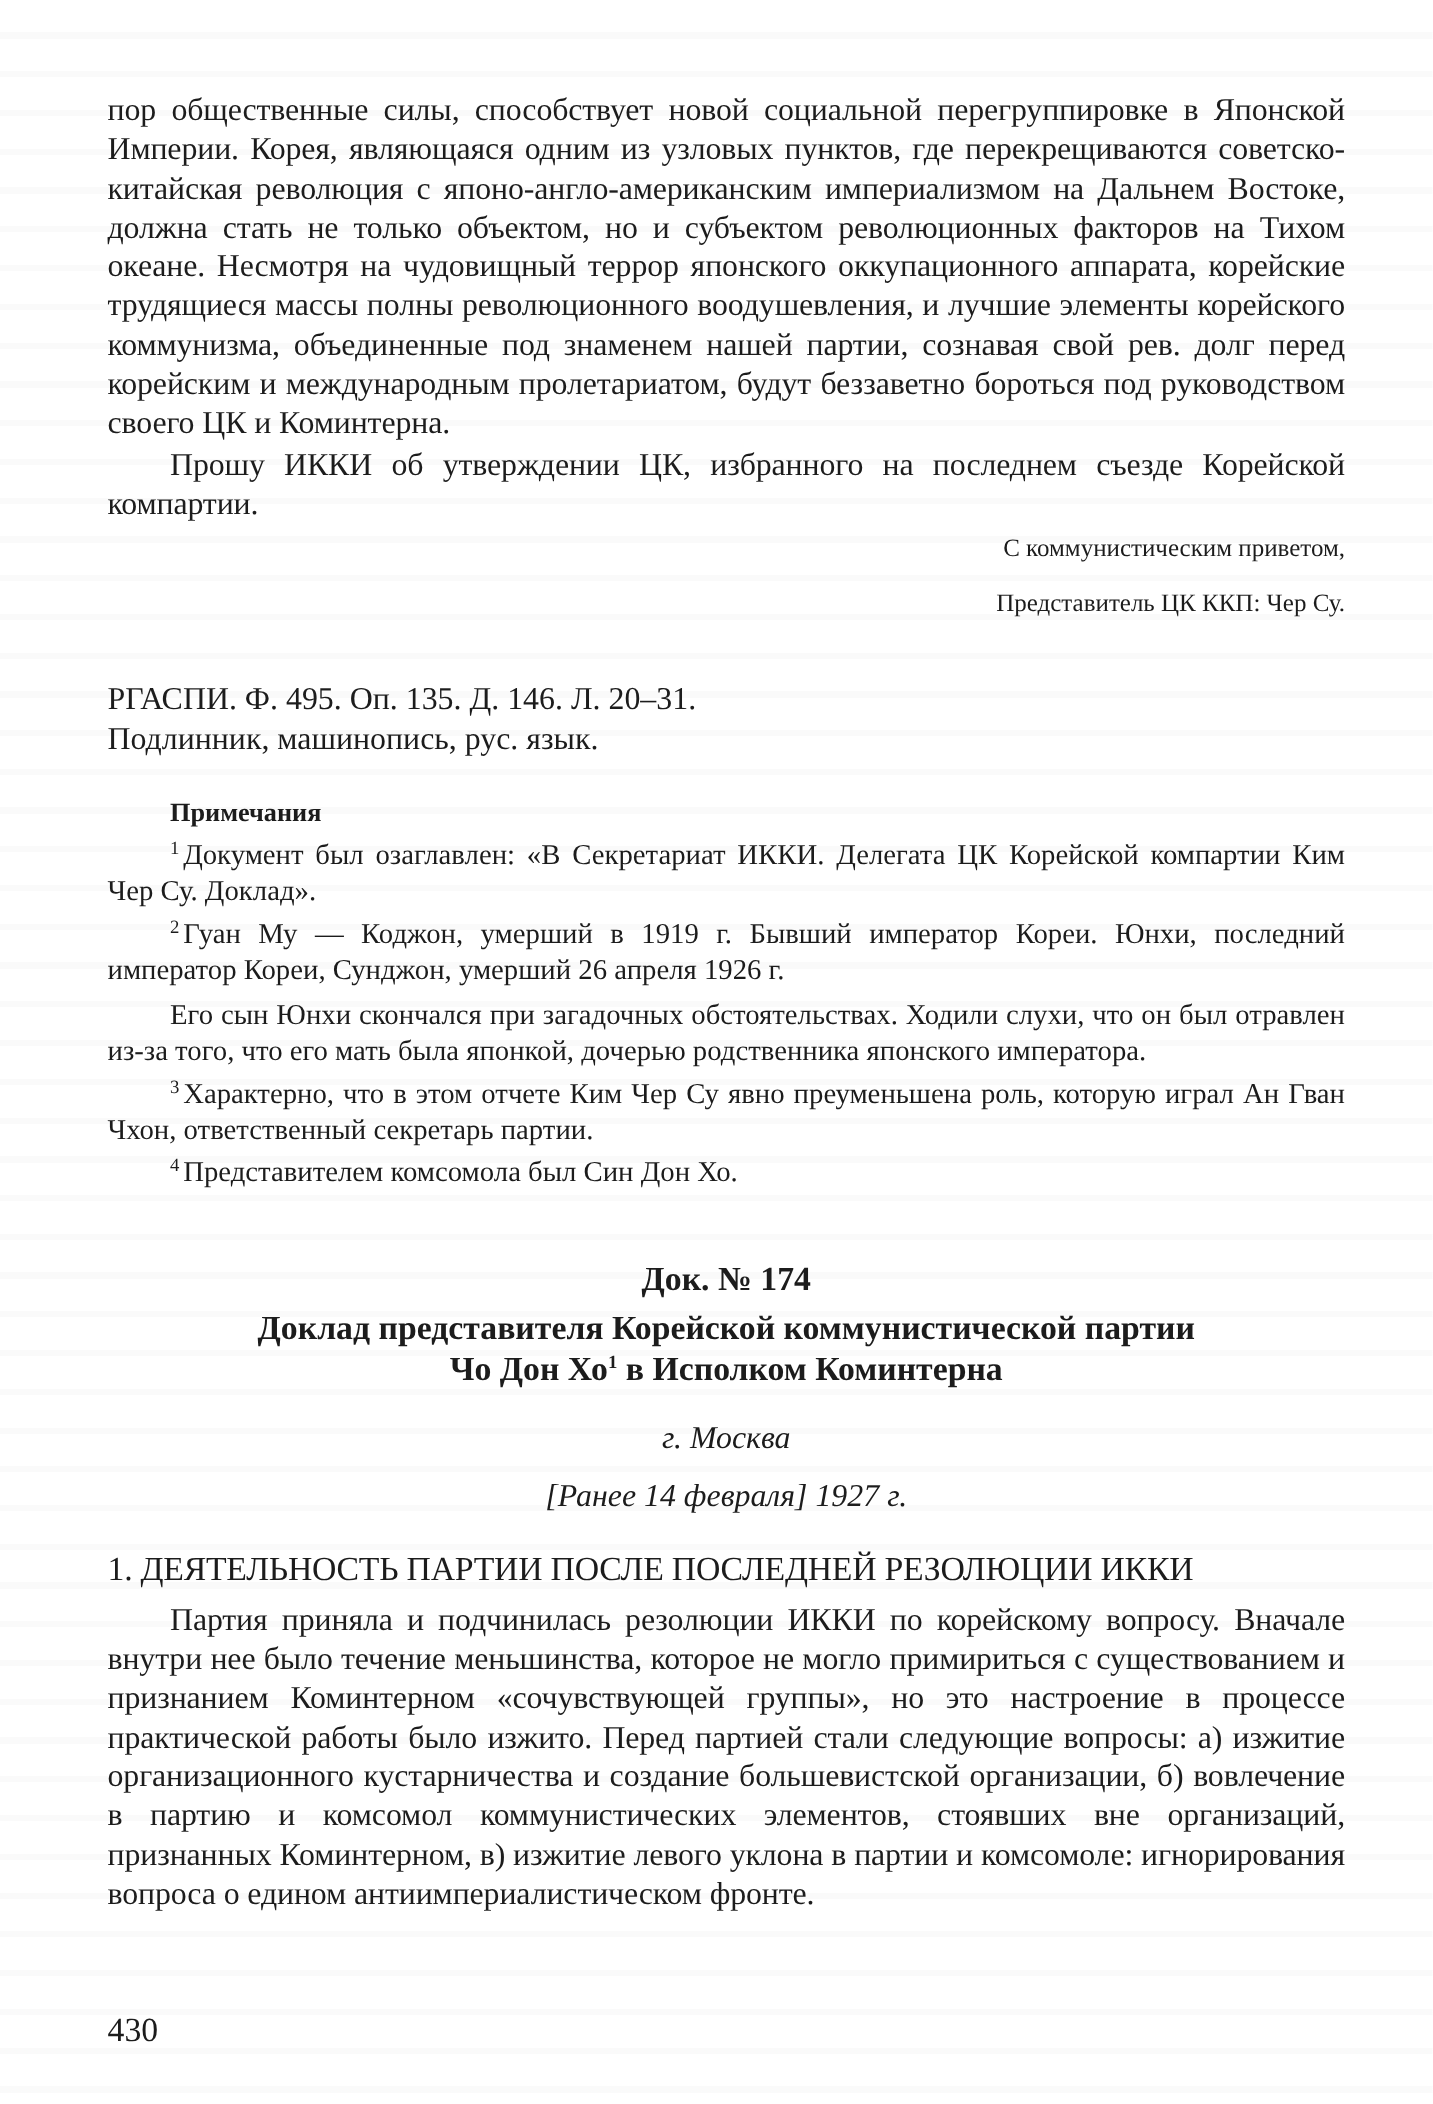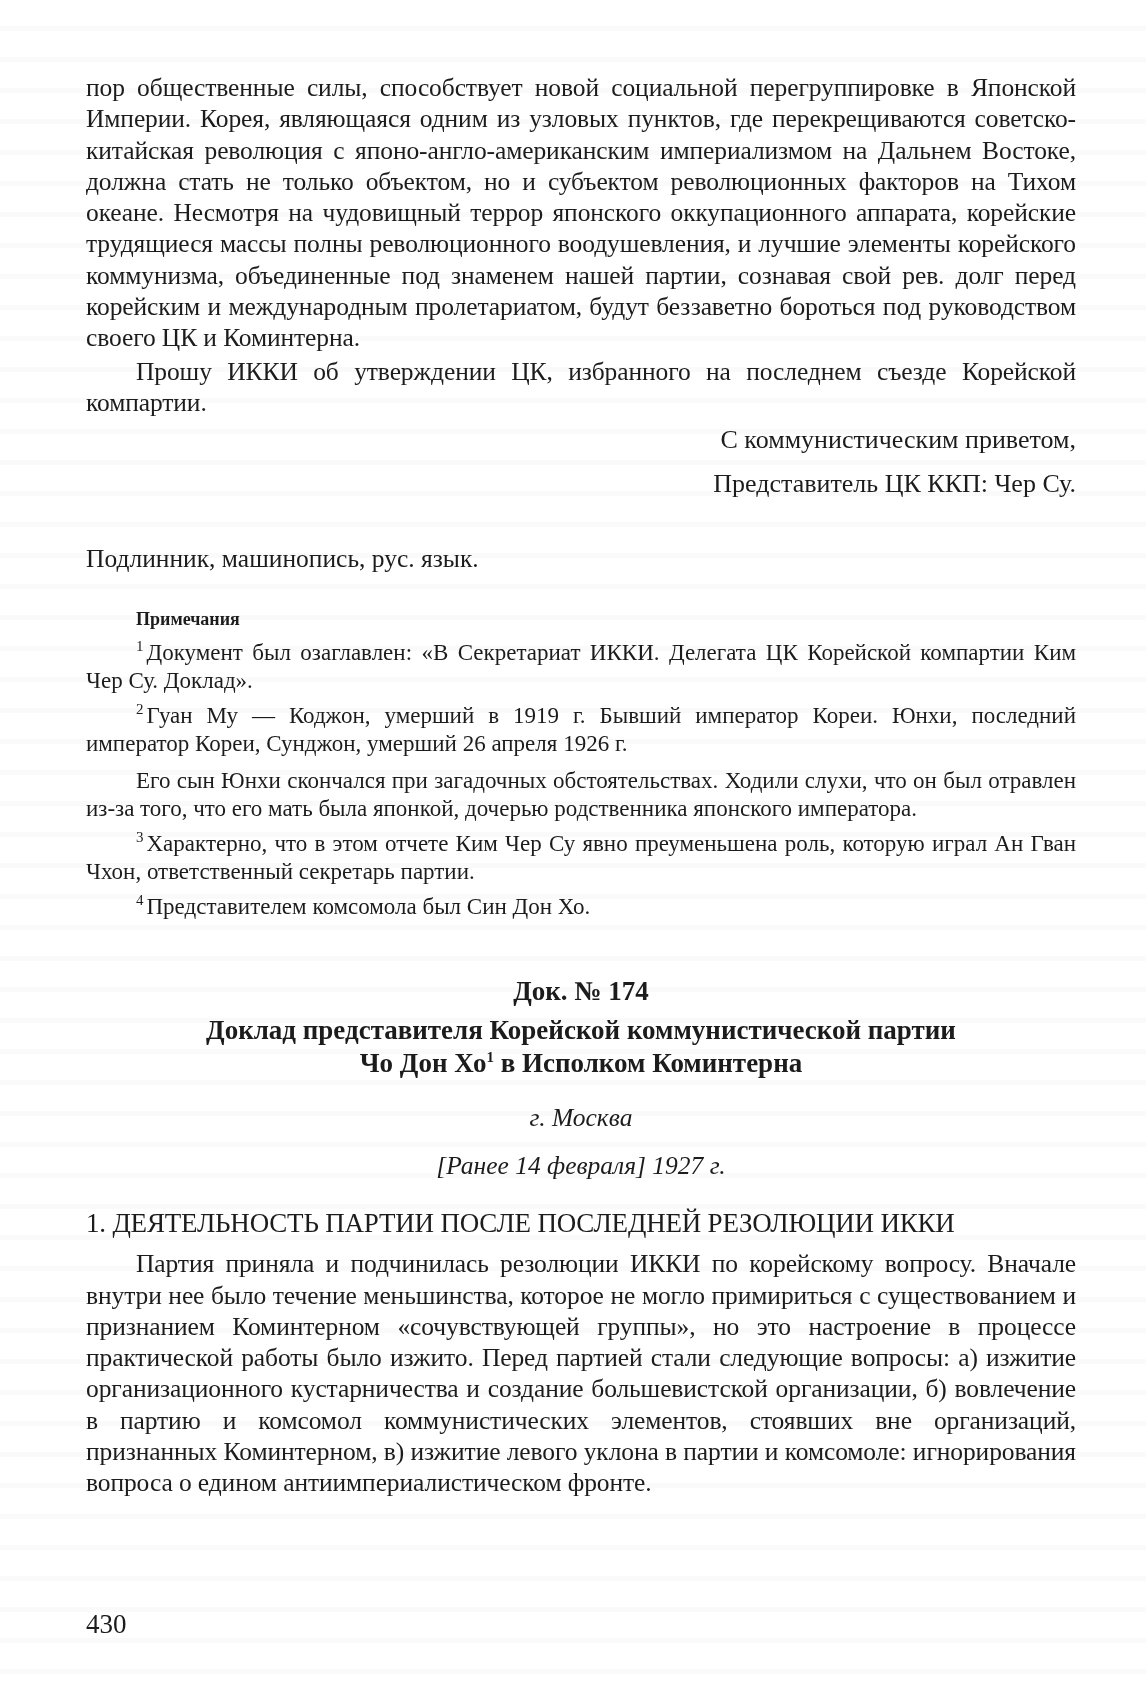--- a/index.html
+++ b/index.html
@@ -25,34 +25,34 @@
       font-size: 25.5px;
       line-height: 31.3px;
       text-align: justify;
       text-align-last: left;
       margin: 0;
       letter-spacing: -0.1px;
     }
     .p.indent { text-indent: 50px; }
     .p + .p { margin-top: 2px; }
     .sign {
-      font-size: 26px;
+      font-size: 20px;
       line-height: 31.5px;
       text-align: right;
       margin: 6px 0 0 0;
     }
     .source {
       font-size: 25.5px;
       line-height: 31.5px;
       margin: 0;
     }
     .source-block { margin-top: 44px; }
     .notes-title {
       font-weight: bold;
-      font-size: 18px;
+      font-size: 21px;
       line-height: 28px;
       margin: 30px 0 6px 50px;
     }
     .note {
       font-size: 23px;
       line-height: 28.5px;
       text-align: justify;
       text-align-last: left;
       margin: 6px 0 0 0;
       text-indent: 50px;
@@ -112,20 +112,21 @@
 
 <div class="page">
 
   <p class="p">пор общественные силы, способствует новой социальной перегруппировке в Японской Империи. Корея, являющаяся одним из узловых пунктов, где перекрещиваются советско-китайская революция с японо-англо-американским империализмом на Дальнем Востоке, должна стать не только объектом, но и субъектом революционных факторов на Тихом океане. Несмотря на чудовищный террор японского оккупационного аппарата, корейские трудящиеся массы полны революционного воодушевления, и лучшие элементы корейского коммунизма, объединенные под знаменем нашей партии, сознавая свой рев. долг перед корейским и международным пролетариатом, будут беззаветно бороться под руководством своего ЦК и Коминтерна.</p>
   <p class="p indent">Прошу ИККИ об утверждении ЦК, избранного на последнем съезде Корейской компартии.</p>
 
   <div class="sign">С коммунистическим приветом,</div>
   <div class="sign" style="margin-top:12px">Представитель ЦК ККП: Чер Су.</div>
 
   <div class="source-block">
+    <p class="source">РГАСПИ. Ф. 495. Оп. 135. Д. 146. Л. 20–31.</p>
     <p class="source">Подлинник, машинопись, рус. язык.</p>
   </div>
 
   <div class="notes-title">Примечания</div>
 
   <div>
     <p class="note"><sup>1</sup><span>Документ был озаглавлен: «В Секретариат ИККИ. Делегата ЦК Корейской компартии Ким Чер Су. Доклад».</span></p>
     <p class="note"><sup>2</sup><span>Гуан Му — Коджон, умерший в 1919 г. Бывший император Кореи. Юнхи, последний император Кореи, Сунджон, умерший 26 апреля 1926 г.</span></p>
     <p class="note" style="margin-top:8px"><span>Его сын Юнхи скончался при загадочных обстоятельствах. Ходили слухи, что он был отравлен из-за того, что его мать была японкой, дочерью родственника японского императора.</span></p>
     <p class="note"><sup>3</sup><span>Характерно, что в этом отчете Ким Чер Су явно преуменьшена роль, которую играл Ан Гван Чхон, ответственный секретарь партии.</span></p>

